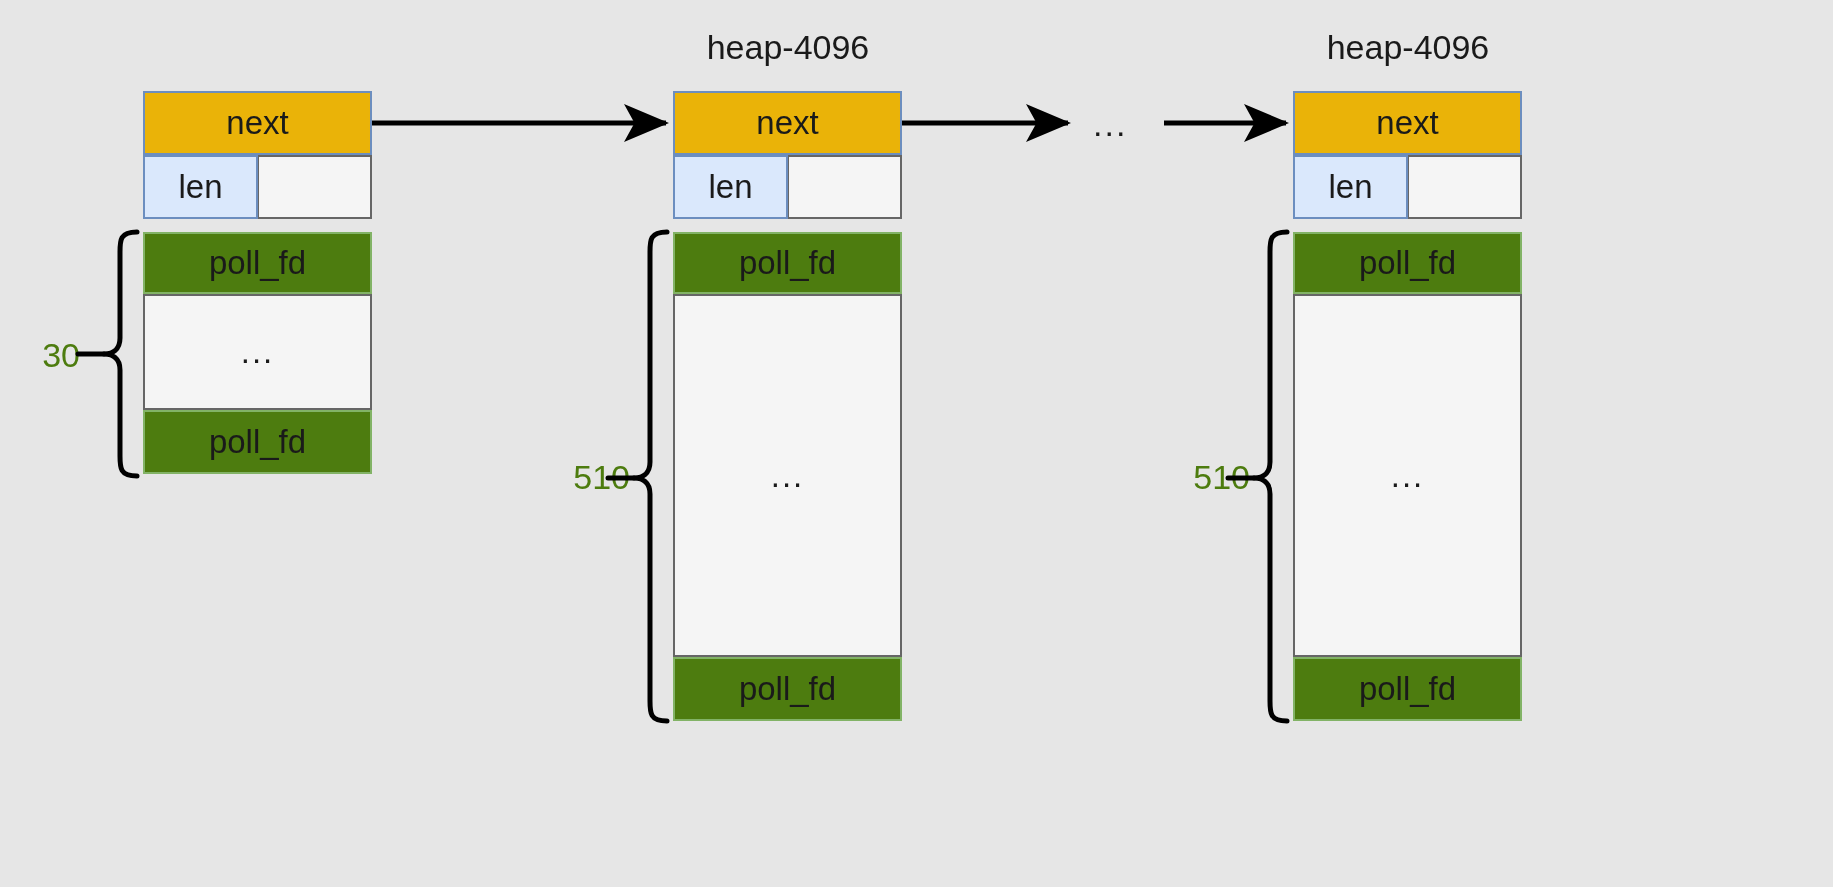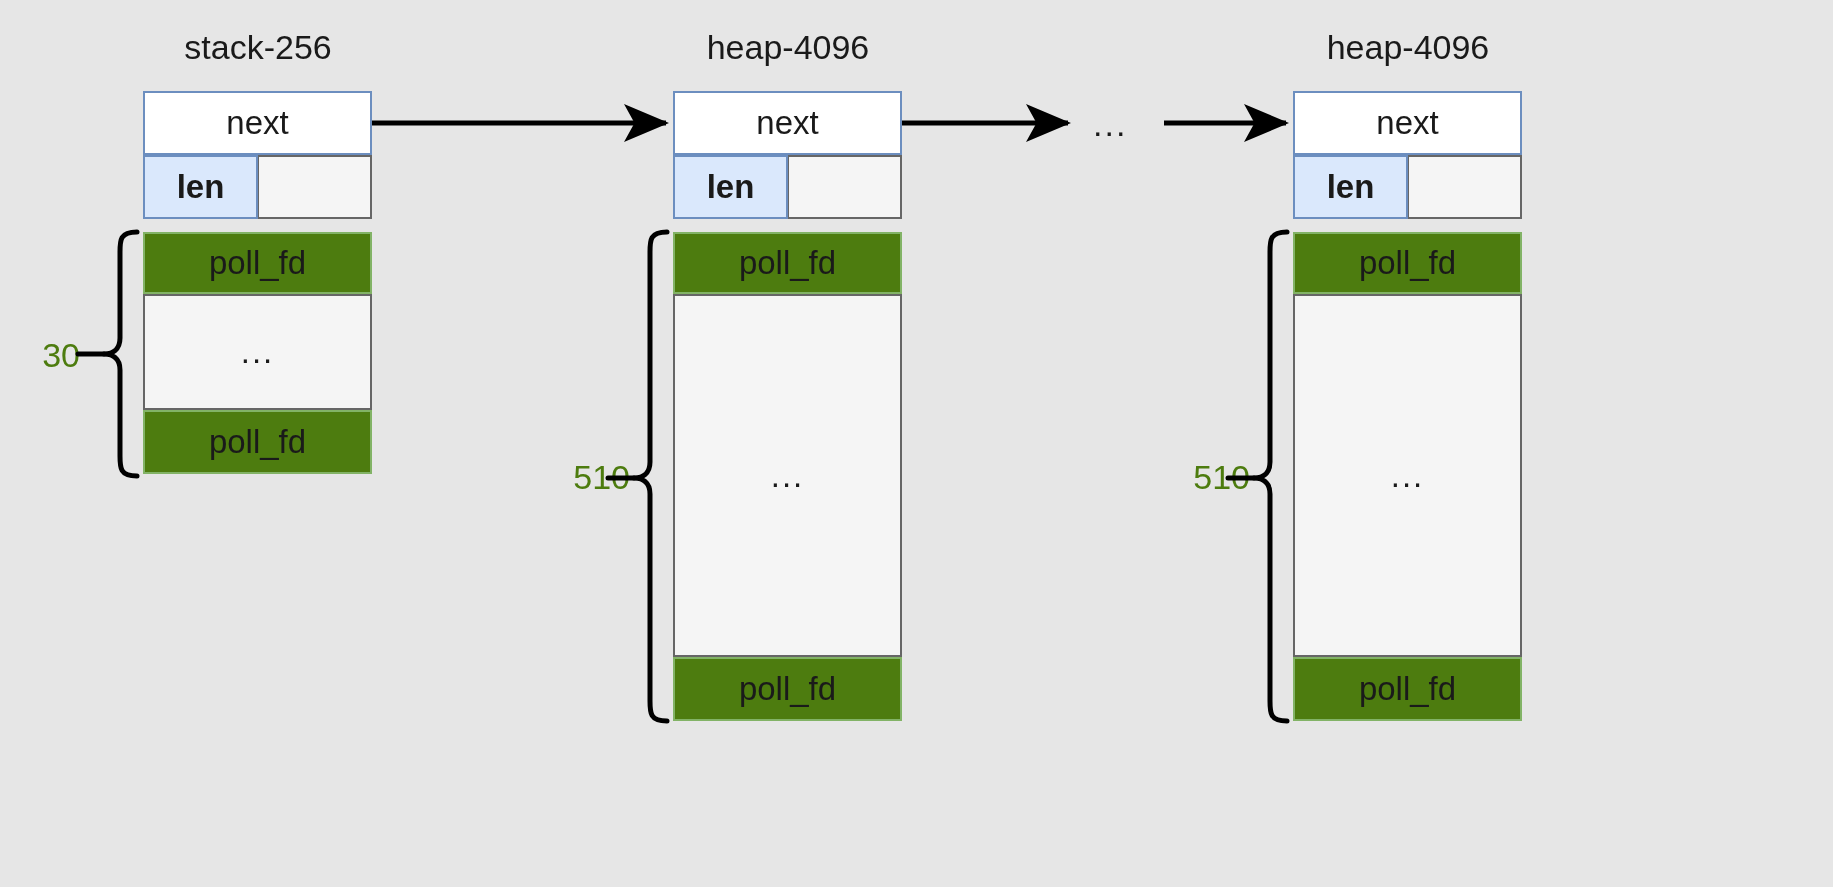--- a/index.html
+++ b/index.html
@@ -33,27 +33,26 @@
     position: absolute;
     box-sizing: border-box;
     display: flex;
     align-items: center;
     justify-content: center;
     font-size: 33px;
     color: #1a1a1a;
     white-space: nowrap;
   }
   .cell-next {
-    background: #ffffff;
+    background: #eab308;
     border: 2px solid #6c8ebf;
   }
   .cell-len {
     background: #dae8fc;
     border: 2px solid #6c8ebf;
-    font-weight: bold;
   }
   .cell-pad {
     background: #f5f5f5;
     border: 2px solid #666666;
   }
   .cell-poll {
     background: #4d7c0f;
     border: 2px solid #82b366;
   }
   .cell-dots {
@@ -83,21 +82,20 @@
     width: 1833px;
     height: 887px;
     pointer-events: none;
   }
 </style>
 </head>
 <body>
 
 <div id="diagram-root">
 
-  <div class="node-title" style="left:143px; top:28px; width:230px;">stack-256</div>
 
   <div class="cell cell-next" style="left:143px; top:91px; width:229px; height:64px;">next</div>
 
   <div class="cell cell-pad" style="left:257px; top:155px; width:115px; height:64px;"></div>
 
   <div class="cell cell-len" style="left:143px; top:155px; width:115px; height:64px;">len</div>
 
   <div class="cell cell-poll" style="left:143px; top:232px; width:229px; height:62px;">poll_fd</div>
 
   <div class="cell cell-dots" style="left:143px; top:294px; width:229px; height:116px;">...</div>

